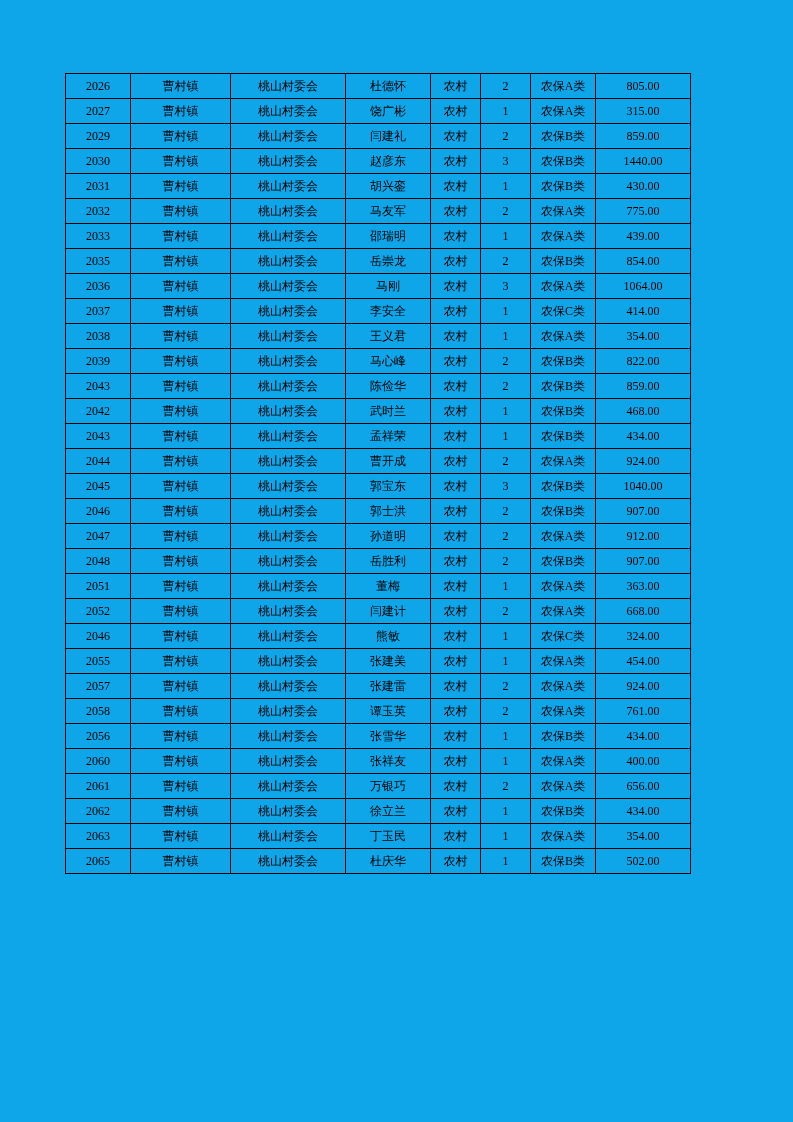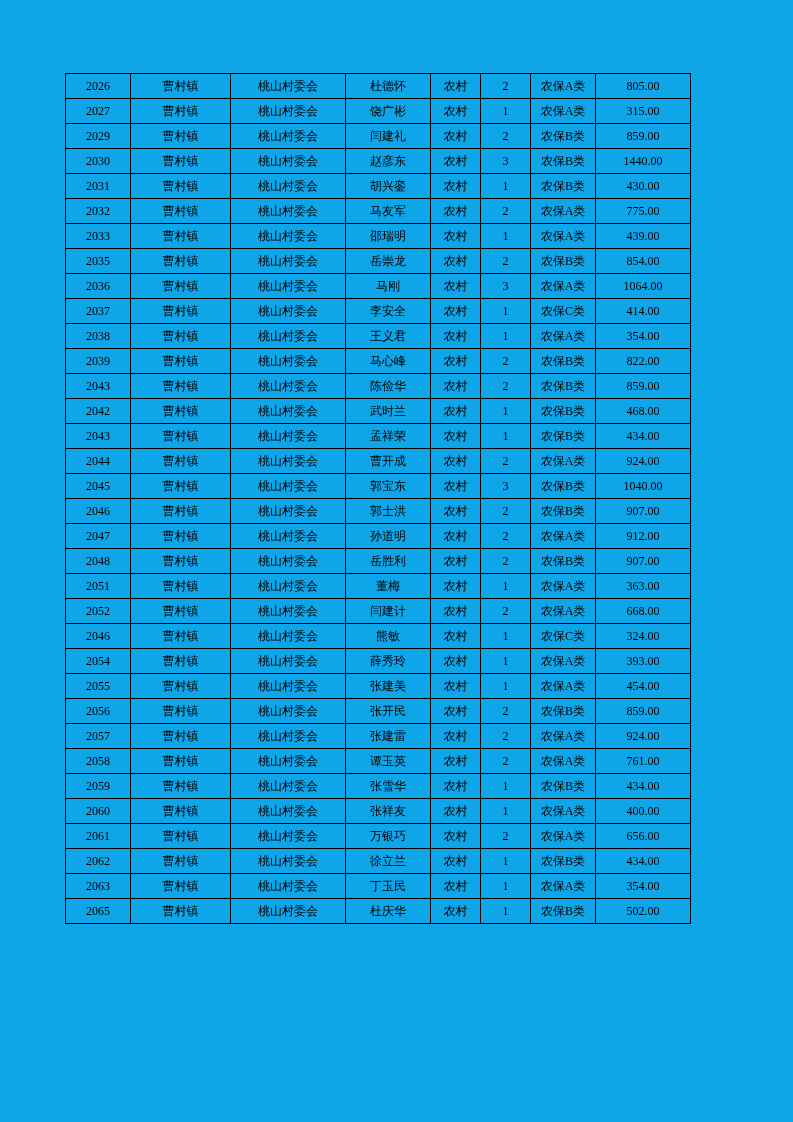--- a/index.html
+++ b/index.html
@@ -283,71 +283,51 @@
           <td>2046</td>
           <td>曹村镇</td>
           <td>桃山村委会</td>
           <td>熊敏</td>
           <td>农村</td>
           <td>1</td>
           <td>农保C类</td>
           <td>324.00</td>
         </tr>
         <tr>
-          <td>2054</td>
-          <td>曹村镇</td>
-          <td>桃山村委会</td>
-          <td>薛秀玲</td>
-          <td>农村</td>
-          <td>1</td>
-          <td>农保A类</td>
-          <td>393.00</td>
-        </tr>
-        <tr>
           <td>2055</td>
           <td>曹村镇</td>
           <td>桃山村委会</td>
           <td>张建美</td>
           <td>农村</td>
           <td>1</td>
           <td>农保A类</td>
           <td>454.00</td>
         </tr>
         <tr>
+          <td>2057</td>
+          <td>曹村镇</td>
+          <td>桃山村委会</td>
+          <td>张建雷</td>
+          <td>农村</td>
+          <td>2</td>
+          <td>农保A类</td>
+          <td>924.00</td>
+        </tr>
+        <tr>
+          <td>2058</td>
+          <td>曹村镇</td>
+          <td>桃山村委会</td>
+          <td>谭玉英</td>
+          <td>农村</td>
+          <td>2</td>
+          <td>农保A类</td>
+          <td>761.00</td>
+        </tr>
+        <tr>
           <td>2056</td>
-          <td>曹村镇</td>
-          <td>桃山村委会</td>
-          <td>张开民</td>
-          <td>农村</td>
-          <td>2</td>
-          <td>农保B类</td>
-          <td>859.00</td>
-        </tr>
-        <tr>
-          <td>2057</td>
-          <td>曹村镇</td>
-          <td>桃山村委会</td>
-          <td>张建雷</td>
-          <td>农村</td>
-          <td>2</td>
-          <td>农保A类</td>
-          <td>924.00</td>
-        </tr>
-        <tr>
-          <td>2058</td>
-          <td>曹村镇</td>
-          <td>桃山村委会</td>
-          <td>谭玉英</td>
-          <td>农村</td>
-          <td>2</td>
-          <td>农保A类</td>
-          <td>761.00</td>
-        </tr>
-        <tr>
-          <td>2059</td>
           <td>曹村镇</td>
           <td>桃山村委会</td>
           <td>张雪华</td>
           <td>农村</td>
           <td>1</td>
           <td>农保B类</td>
           <td>434.00</td>
         </tr>
         <tr>
           <td>2060</td>

